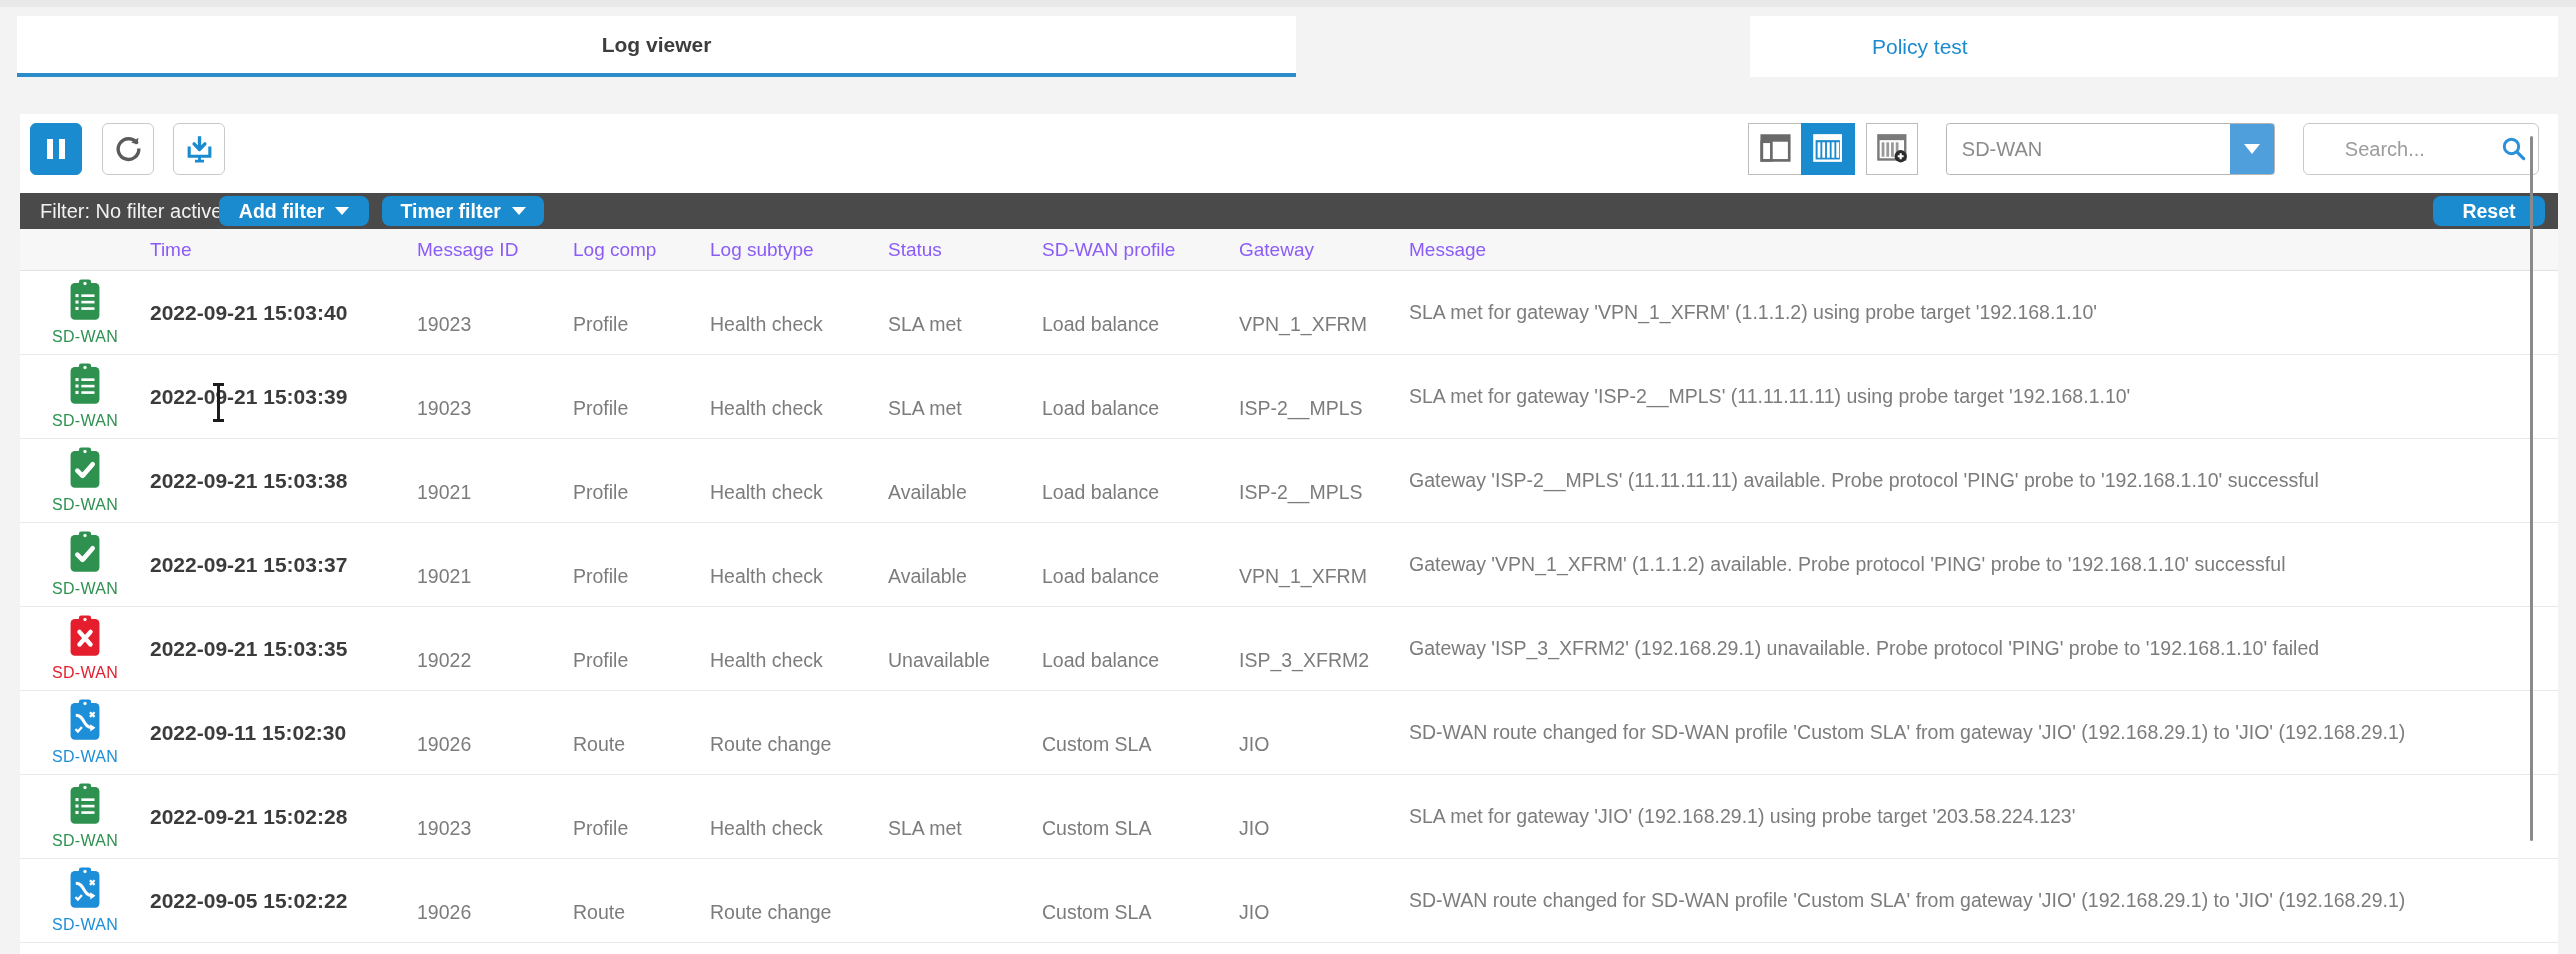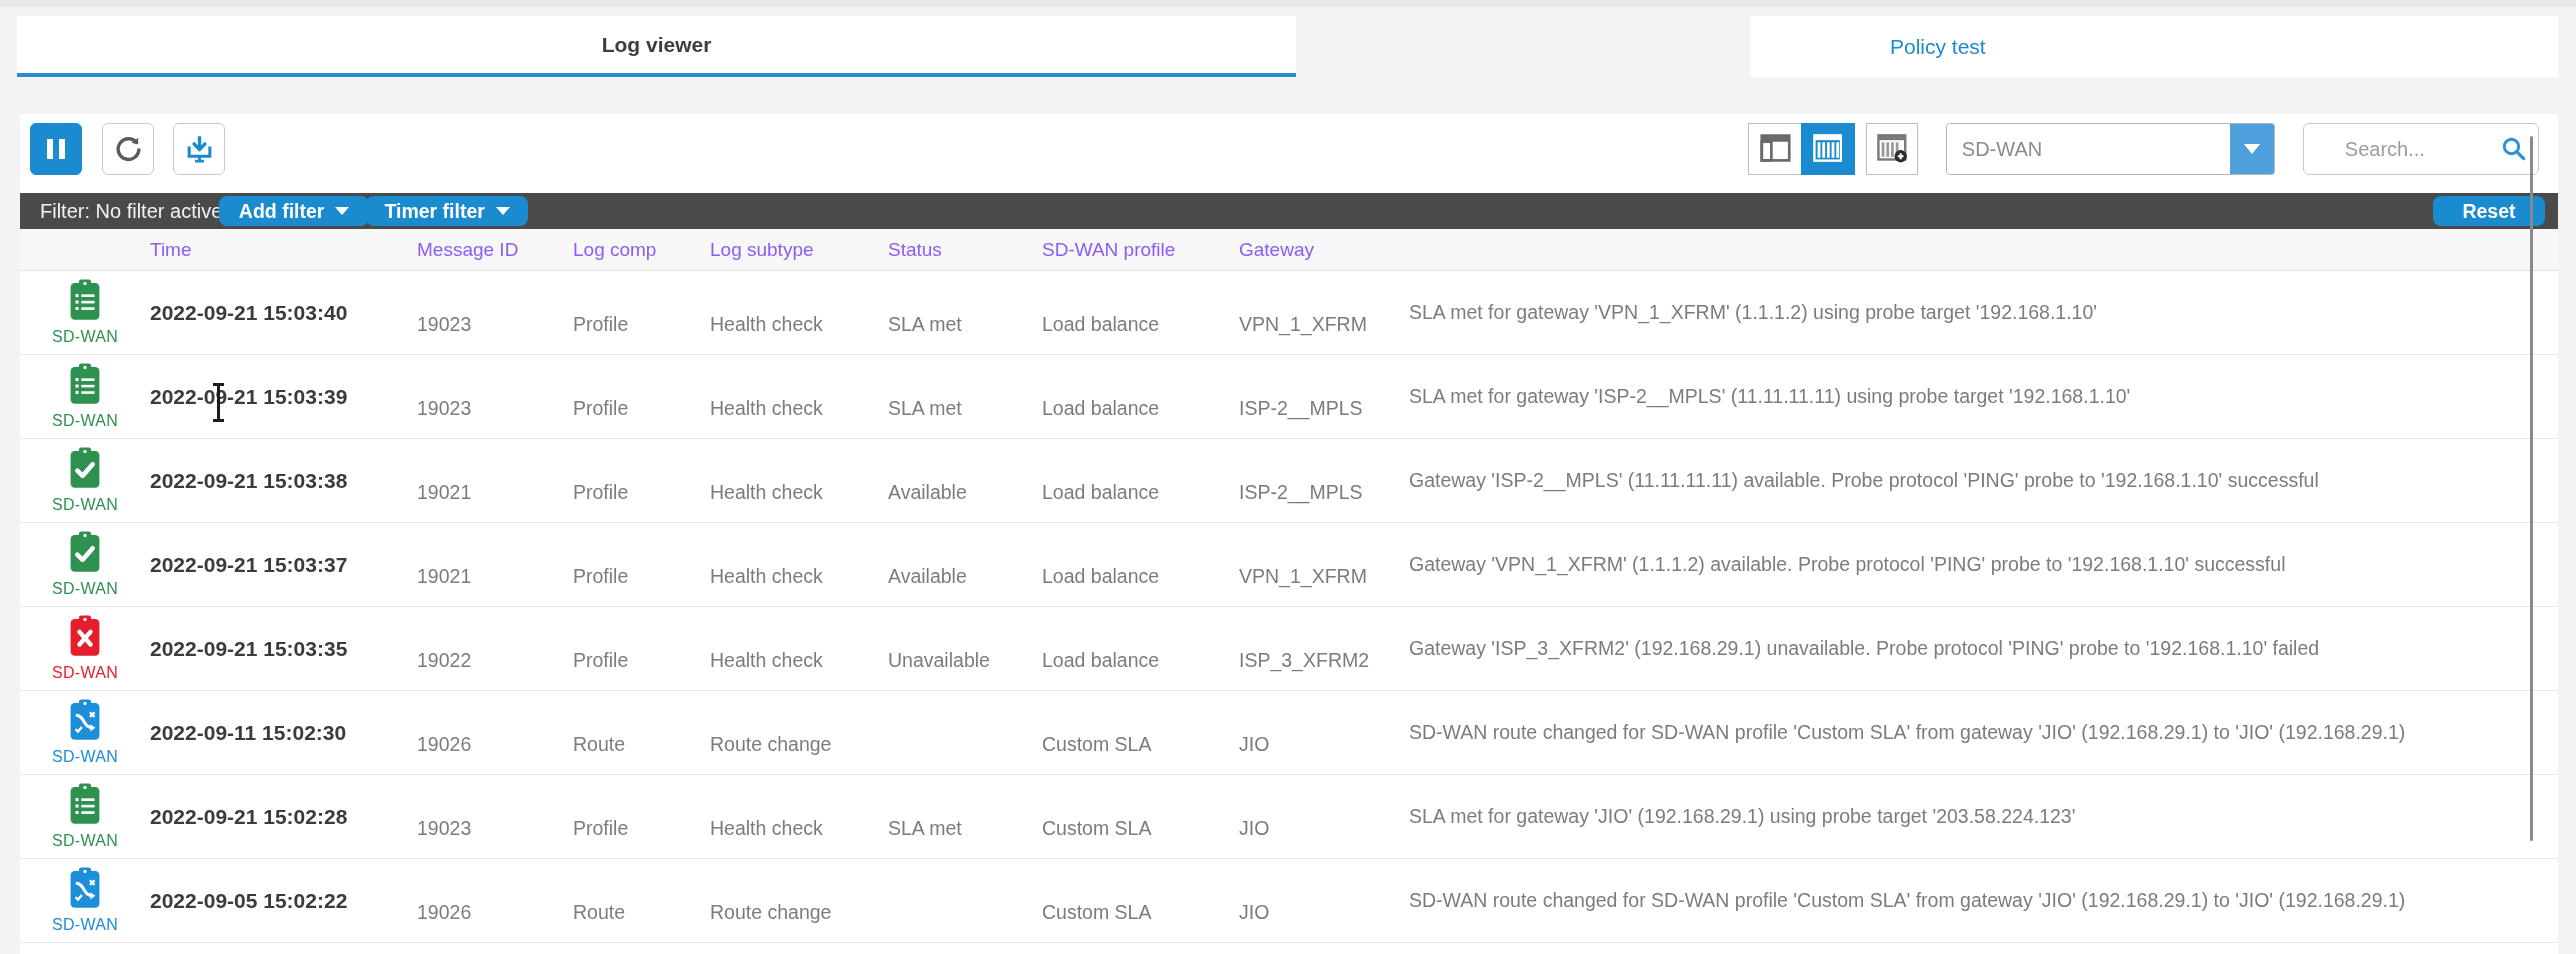--- a/index.html
+++ b/index.html
@@ -10,21 +10,21 @@
     font-family: "Liberation Sans", sans-serif;
     overflow: hidden;
   }
   .topstrip { position:absolute; left:0; top:0; width:2576px; height:6.7px; background:#e9e9e9; }
 
   
   .tabcard { position:absolute; top:16px; height:61px; background:#fff; }
   .tabcard.left { left:17px; width:1279px; border-bottom:4.7px solid #2b8cc9; display:flex; align-items:center; justify-content:center; }
   .tabcard.right { left:1750px; width:808px; }
   .tab-active-label { font-size:21px; font-weight:700; color:#3d3d3d; }
-  .tab-link { position:absolute; left:140px; top:0; height:100%; display:flex; align-items:center; color:#1b8bd0; font-size:21px; cursor:pointer; }
+  .tab-link { position:absolute; left:122px; top:0; height:100%; display:flex; align-items:center; color:#1b8bd0; font-size:21px; cursor:pointer; }
 
   
   .panel { position:absolute; left:20px; top:114px; width:2538px; height:840px; background:#fff; }
 
   
   .toolbtn {
     position:absolute; top:9.4px; width:52px; height:52px; border-radius:6px;
     background:#fff; border:1.3px solid #c9c9c9; display:flex; align-items:center; justify-content:center;
   }
   .toolbtn.primary { background:#1b8bd0; border-color:#1b8bd0; }
@@ -60,21 +60,21 @@
     display:flex; align-items:center; color:#fff;
   }
   .filterbar .ftext { font-size:20px; margin-left:20px; color:#f2f2f2; }
   .fbtn {
     height:30px; border:0; border-radius:8px; background:#1b8bd0; color:#fff;
     font-size:19.5px; font-weight:700; font-family:"Liberation Sans",sans-serif;
     display:flex; align-items:center; justify-content:center; gap:10.7px; cursor:pointer;
   }
   .fbtn .tri { width:0; height:0; border-left:7.4px solid transparent; border-right:7.4px solid transparent; border-top:8.7px solid #fff; }
   .fbtn.add { position:absolute; left:199px; width:150px; }
-  .fbtn.timer { position:absolute; left:346px; width:162px;text-align:center; }
+  .fbtn.timer { position:absolute; left:362px; width:162px;text-align:center; }
   .fbtn.reset { position:absolute; left:2413px; width:112px; }
 
   
   .thead {
     position:absolute; left:0; top:115px; width:2538px; height:42px; background:#f7f7f8;
     border-bottom:1.3px solid #e2e2e2;
     display:grid; grid-template-columns:130px 267px 156px 137px 178px 154px 197px 170px auto;
     align-items:center; color:#8b5cf6; font-size:19px;
   }
   .tbody { position:absolute; left:0; top:157px; width:2538px; }
@@ -214,20 +214,21 @@
 
   <div class="thead">
     <span></span>
     <span>Time</span>
     <span>Message ID</span>
     <span>Log comp</span>
     <span>Log subtype</span>
     <span>Status</span>
     <span>SD-WAN profile</span>
     <span>Gateway</span>
+    <span>Message</span>
   </div>
 
   <div class="tbody">
   <div class="trow">
     <span class="cell-icon">
       <span class="row-icon"><svg width="38" height="43" viewBox="0 0 24 28">
               <rect x="8" y="0.4" width="8" height="6" rx="1.6" fill="#2e9150"></rect>
               <rect x="2.6" y="2.6" width="18.8" height="24" rx="2.8" fill="#2e9150"></rect>
               <circle cx="12" cy="2.9" r="1.1" fill="#fff" opacity="0.95"></circle>
               <g fill="#fff">

